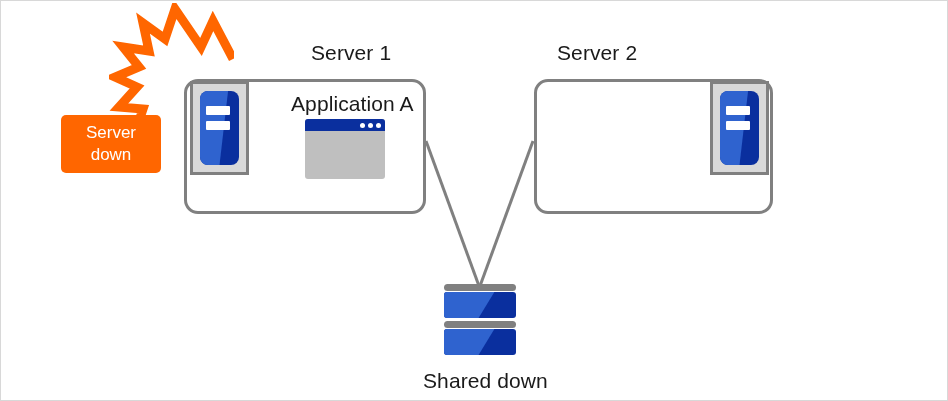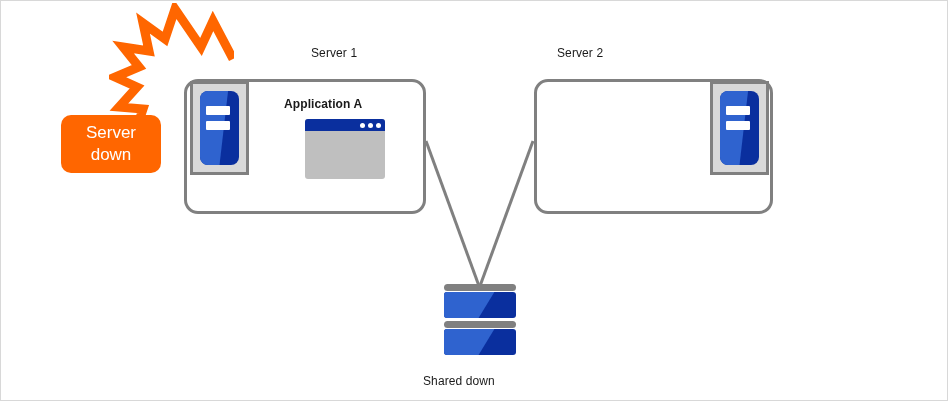--- a/index.html
+++ b/index.html
@@ -16,21 +16,21 @@
     border: 1px solid #d8d8d8;
     box-sizing: border-box;
     font-family: "Liberation Sans", sans-serif;
     overflow: hidden;
   }
 
   
   .label {
     position: absolute;
     color: #1a1a1a;
-    font-size: 12px;
+    font-size: 21px;
     line-height: 20px;
     white-space: nowrap;
     letter-spacing: 0.1px;
   }
 
   
   .server-box {
     position: absolute;
     border: 3px solid #808080;
     border-radius: 14px;
@@ -142,21 +142,21 @@
     width: 100%; height: 100%;
     background: #2f63cf;
     clip-path: polygon(0% 0%, 70% 0%, 48% 100%, 0% 100%);
   }
   .disk .gap { height: 3px; }
 
   
   .status-badge {
     position: absolute;
     background: #ff6600;
-    border-radius: 10px;
+    border-radius: 5px;
     color: #ffffff;
     font-size: 17px;
     line-height: 22px;
     text-align: center;
     display: flex;
     flex-direction: column;
     align-items: center;
     justify-content: center;
     z-index: 7;
   }
@@ -182,21 +182,21 @@
 
   <div class="server-box" style="left:183px; top:78px; width:242px; height:135px;"></div>
 
   <div class="server-icon" style="left:189px; top:80px; width:59px; height:94px;">
     <div class="chassis">
       <div class="bar b1"></div>
       <div class="bar b2"></div>
     </div>
   </div>
 
-  <div class="label" style="left:283px; top:93px;font-weight:bold;">Application A</div>
+  <div class="label" style="left:290px; top:93px;">Application A</div>
 
   <div class="app-window" style="left:304px; top:118px; width:80px; height:60px;">
     <div class="titlebar">
       <span class="dot"></span>
       <span class="dot"></span>
       <span class="dot"></span>
     </div>
   </div>
 
   <div class="label" style="left:556px; top:42px;">Server 2</div>

